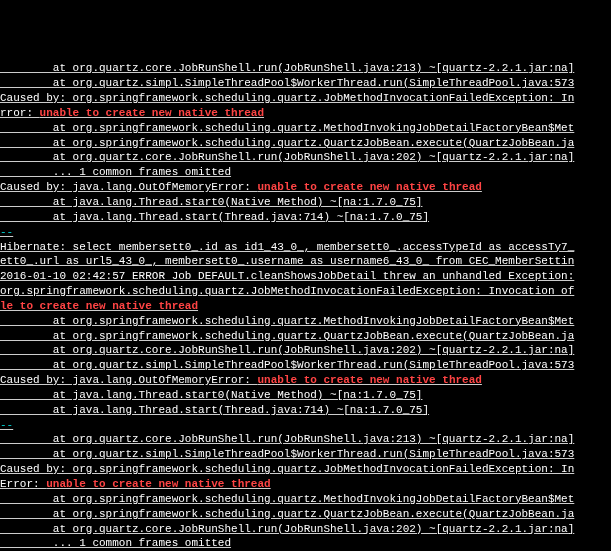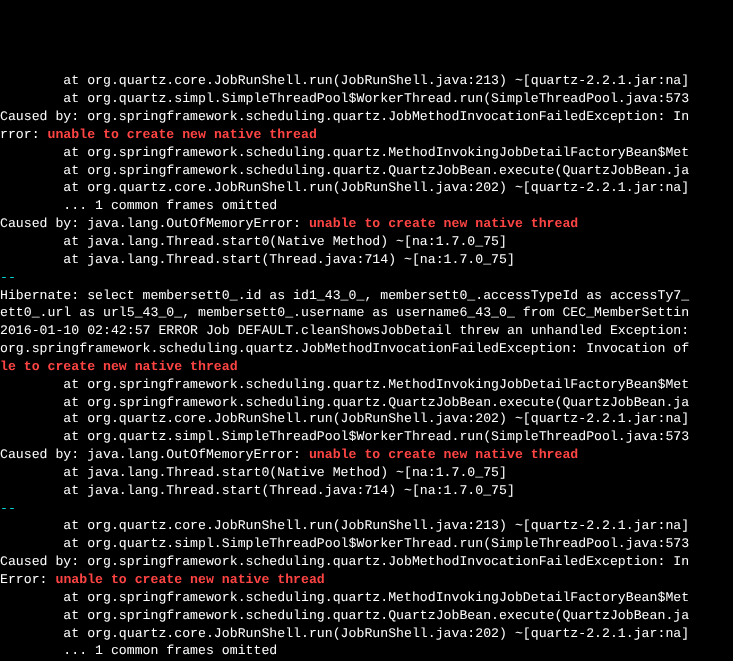--- a/index.html
+++ b/index.html
@@ -13,20 +13,21 @@
       overflow: hidden;
       width: 611px;
       height: 551px;
       line-height: 1.35;
     }
     .terminal {
       padding: 2px 0 0 0;
     }
     .line {
       white-space: pre;
+      text-decoration: underline;
     }
     .white {
       color: #ffffff;
     }
     .cyan {
       color: #00d7d7;
     }
     .red {
       color: #ff4444;
       font-weight: bold;

